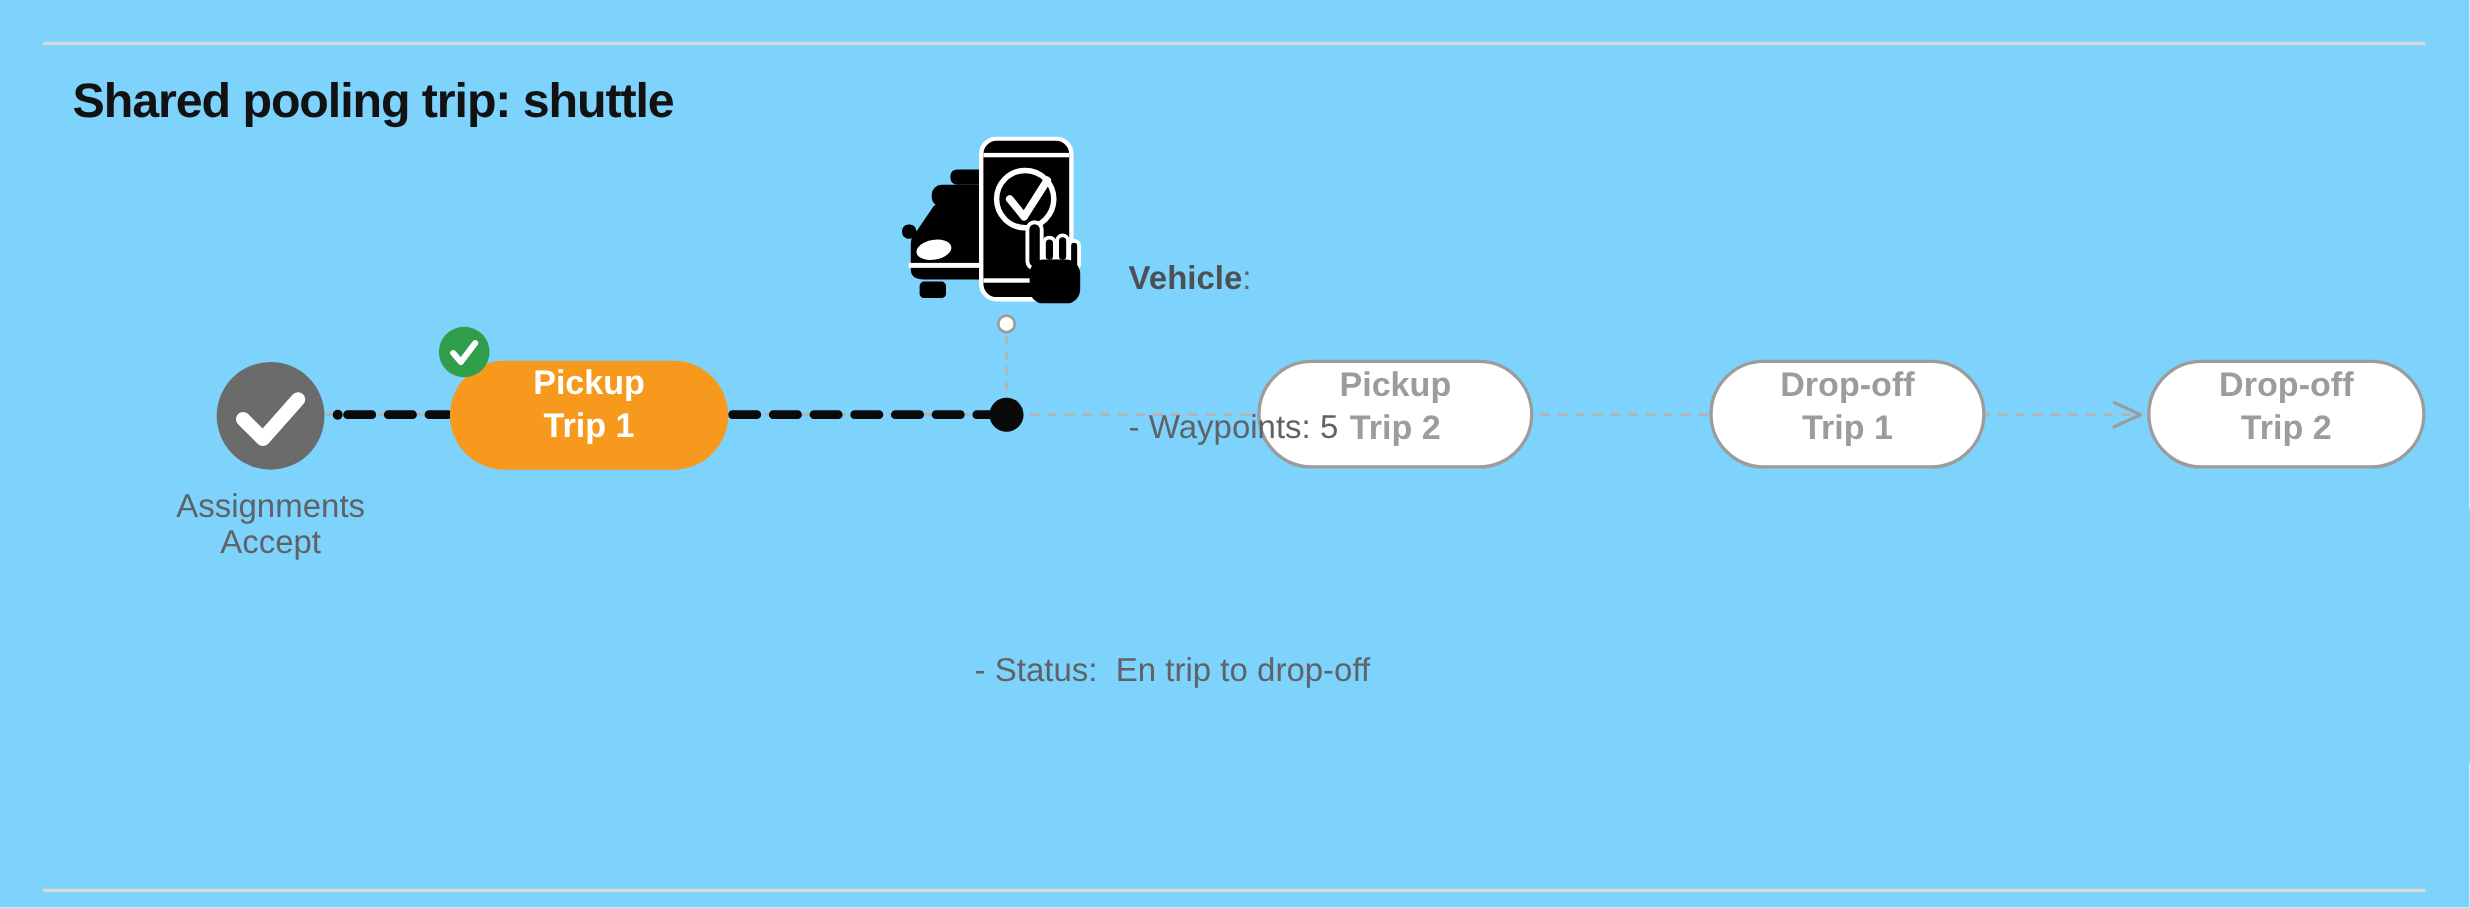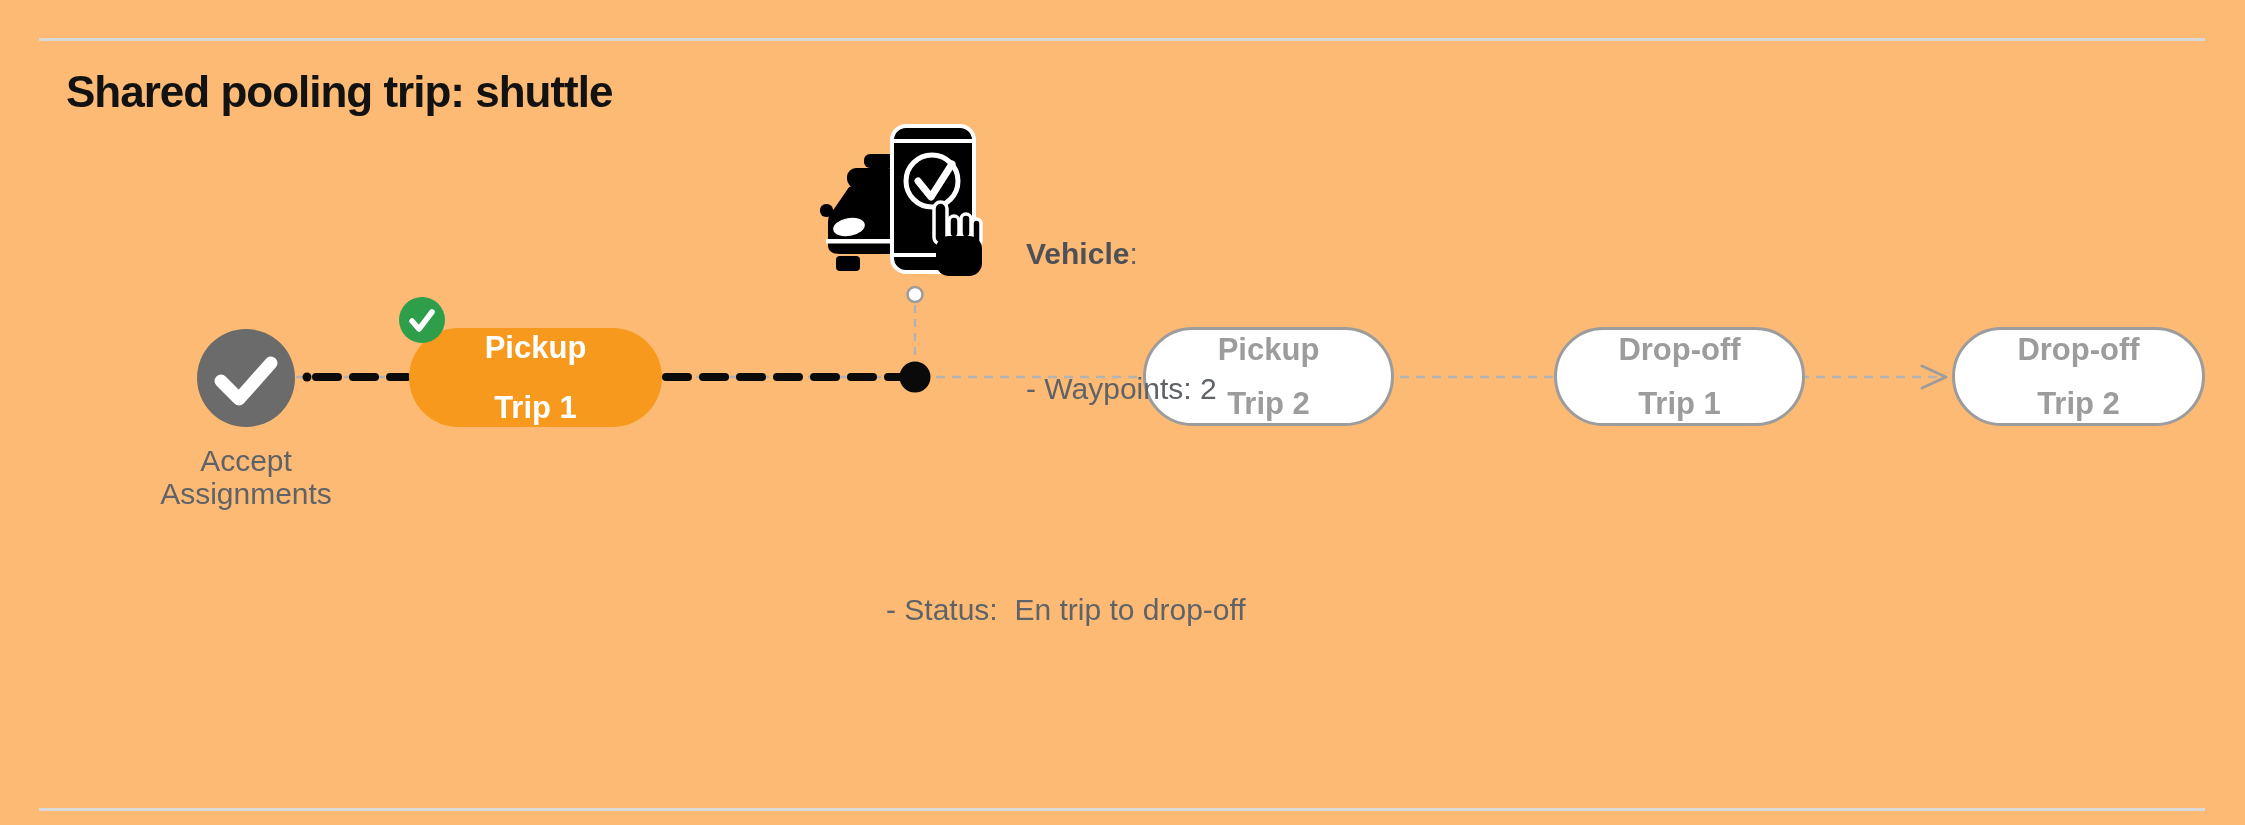--- a/index.html
+++ b/index.html
@@ -7,34 +7,34 @@
     --success-green:#2F9E4B;
     --completed-gray:#6B6B6B;
     --upcoming-gray:#9C9C9C;
     --text-gray:#5F6368;
     --title-black:#121212;
     --route-black:#0A0A0A;
     --rule-gray:#D9D9D9;
   }
   html,body{margin:0;padding:0;background:#ffffff;}
   #canvas{
-    position:relative;width:2245px;height:825px;background:#fdba74;overflow:hidden;
+    position:relative;width:2245px;height:825px;background:#7dd3fc;overflow:hidden;
     font-family:"Liberation Sans",sans-serif;
   }
   .rule{position:absolute;left:39px;width:2166px;height:3px;background:var(--rule-gray,#D9D9D9);}
   .rule.top{top:38px;}
   .rule.bottom{top:808px;}
   .page-title{
     position:absolute;left:66px;top:70px;margin:0;
     font-size:44px;font-weight:700;letter-spacing:-1px;color:var(--title-black,#121212);
     white-space:nowrap;line-height:1.0;
   }
   #connectors{position:absolute;left:0;top:0;z-index:1;}
   .node{position:absolute;z-index:2;box-sizing:border-box;display:flex;flex-direction:column;
-        align-items:center;justify-content:space-between;}
+        align-items:center;justify-content:flex-start;}
   .node-circle{
     left:197px;top:329px;width:98px;height:98px;border-radius:50%;
     background:var(--completed-gray,#6B6B6B);
   }
   .node-label{
     position:absolute;left:121px;top:444px;width:250px;z-index:2;
     text-align:center;font-size:30px;line-height:33px;color:var(--text-gray,#5F6368);
   }
   .pill{
     top:327px;width:251px;height:99px;border-radius:50px;background:#ffffff;
@@ -87,22 +87,22 @@
 
     <circle cx="915" cy="377" r="15.5" fill="#0A0A0A"></circle>
   </svg>
 
   <div class="node node-circle">
     <svg width="98" height="98" viewBox="0 0 98 98">
       <path d="M24 52 L42 70 L74 34" fill="none" stroke="#ffffff" stroke-width="13" stroke-linecap="round" stroke-linejoin="round"></path>
     </svg>
   </div>
   <div class="node-label">
+    <div>Assignments</div>
     <div>Accept</div>
-    <div>Assignments</div>
   </div>
 
   <div class="node pill active pill-1">
     <span>Pickup</span>
     <span>Trip 1</span>
   </div>
   <div class="badge">
     <svg width="46" height="46" viewBox="0 0 46 46">
       <path d="M13 24 L20 32 L33 15" fill="none" stroke="#ffffff" stroke-width="5.5" stroke-linecap="round" stroke-linejoin="round"></path>
     </svg>
@@ -142,21 +142,21 @@
       <rect x="114" y="78" width="13" height="42" rx="6.5"></rect>
       <rect x="129" y="92" width="10" height="22" rx="5"></rect>
       <rect x="141" y="90" width="10" height="24" rx="5"></rect>
       <rect x="152" y="95" width="9" height="26" rx="4.5"></rect>
       <rect x="116" y="112" width="46" height="40" rx="13" stroke="none"></rect>
     </g>
   </svg>
 
   <div class="info-block vehicle-info">
     <div><span class="info-title">Vehicle</span><span>:</span></div>
-    <div>- Waypoints: 2</div>
+    <div>- Waypoints: 5</div>
   </div>
 
   <div class="info-block trip-info">
     <div>- Status:  En trip to drop-off</div>
     
     
     
     
   </div>
 

